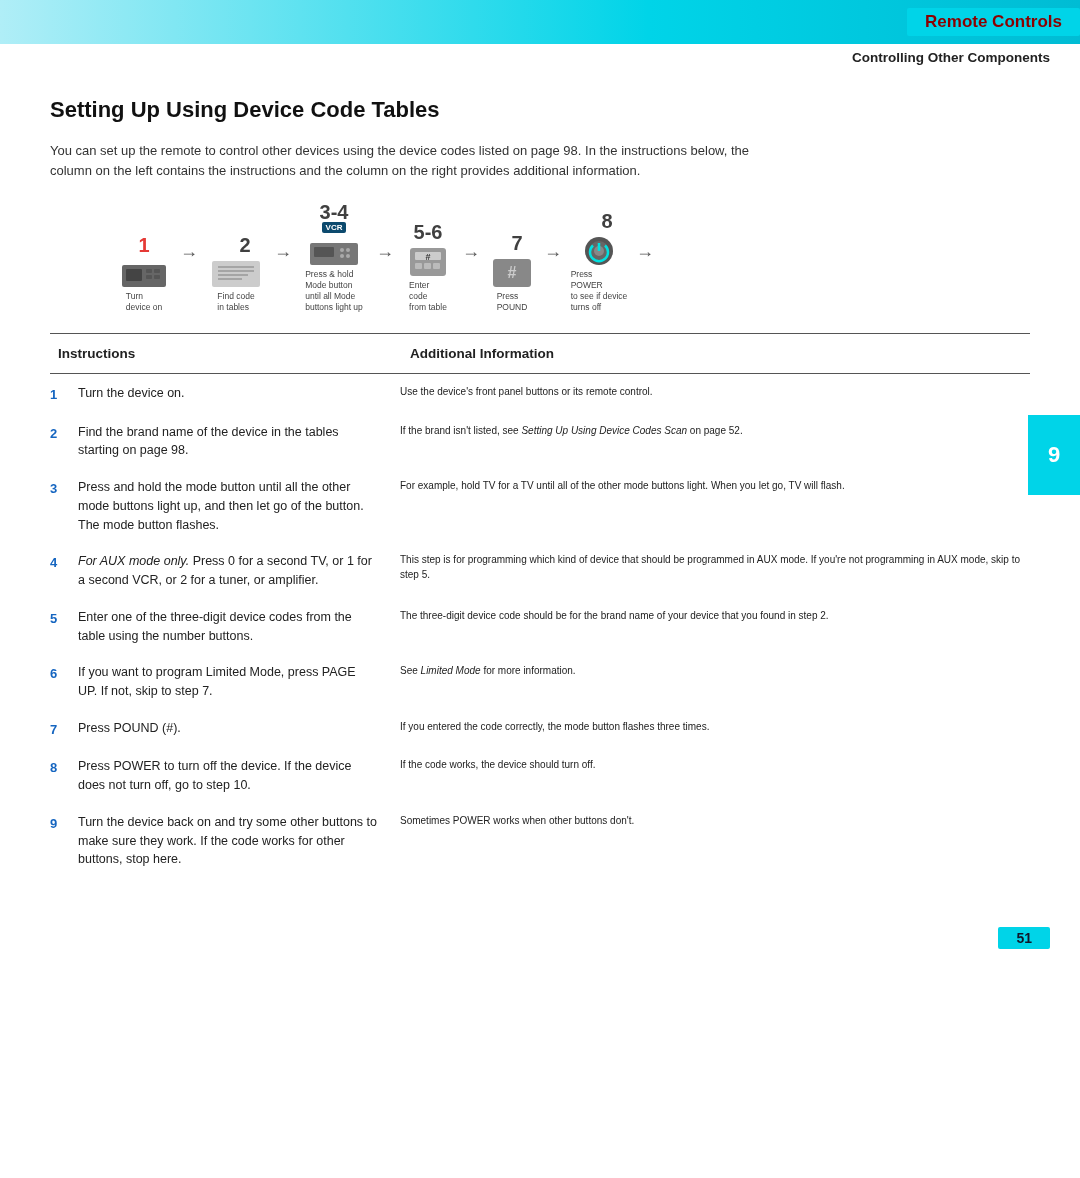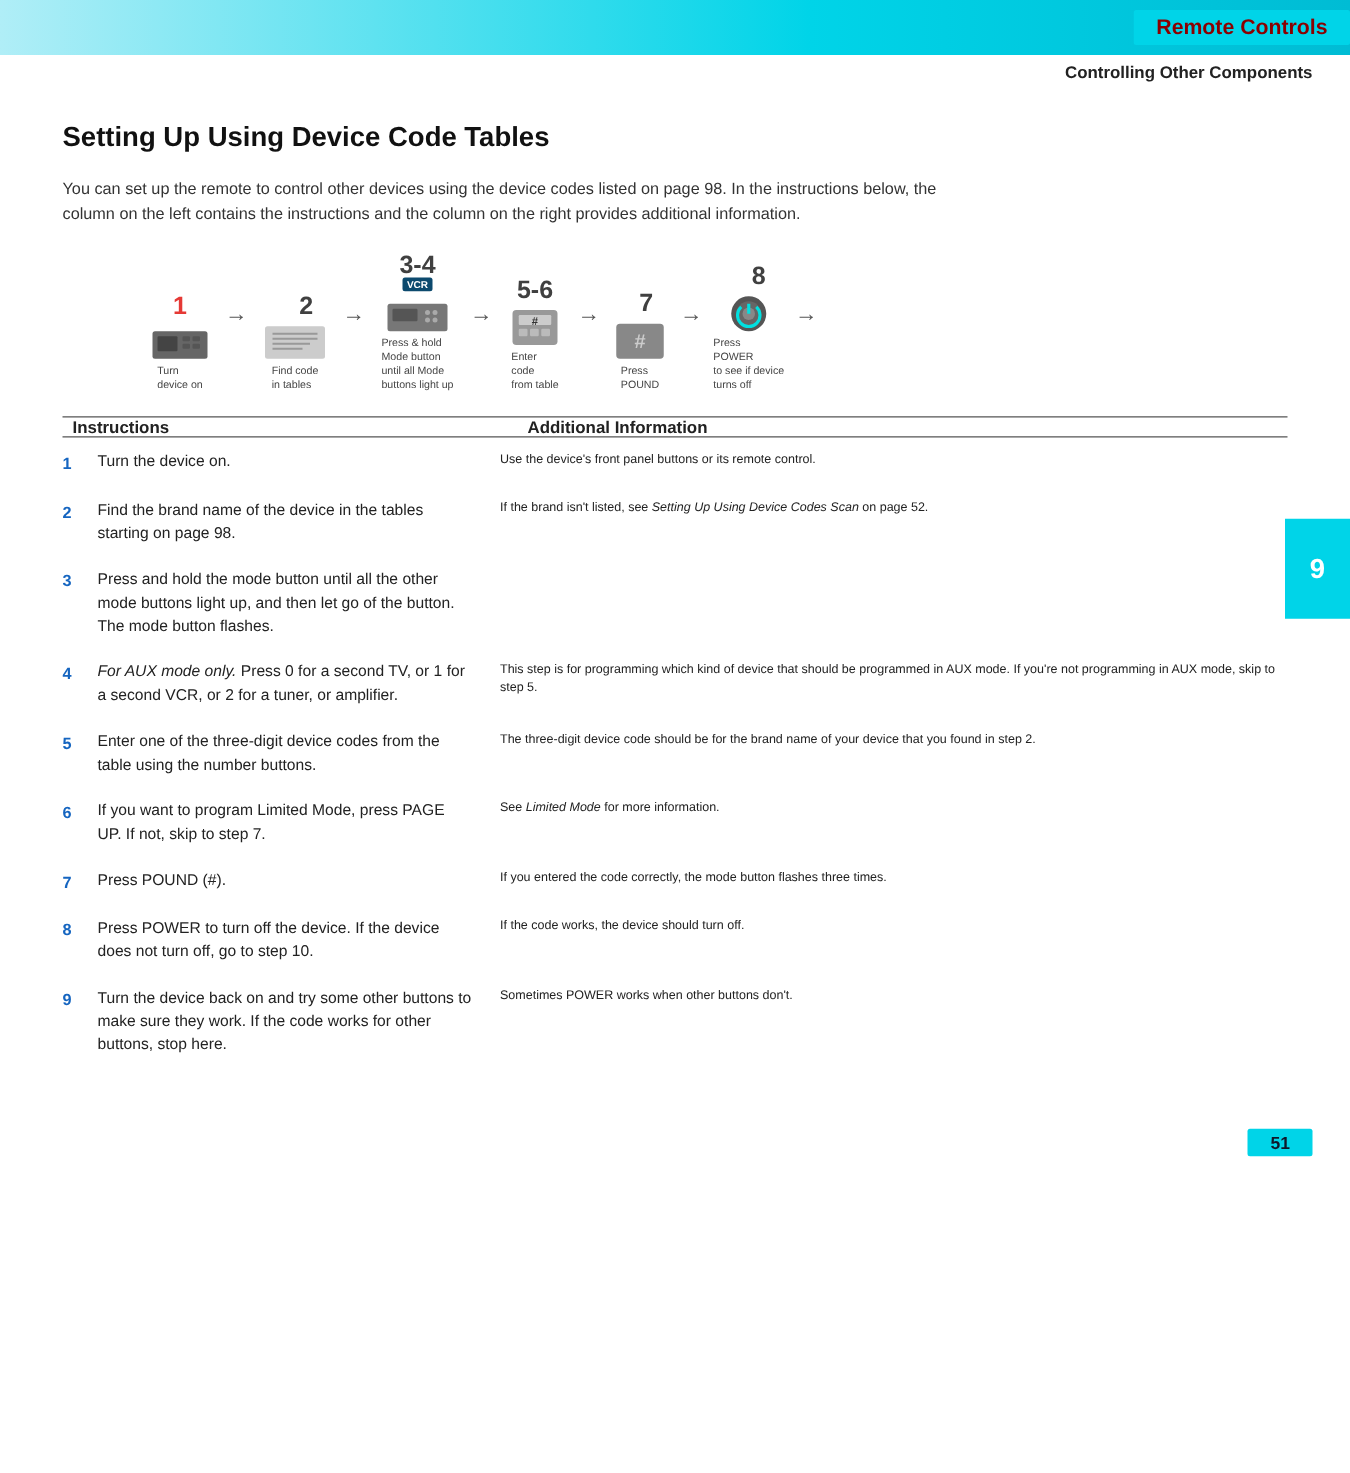--- a/index.html
+++ b/index.html
@@ -77,25 +77,24 @@
 
     
     .instructions-section {
       margin-top: 10px;
     }
 
     .table-header {
       display: flex;
       border-top: 1.5px solid #555;
       border-bottom: 1.5px solid #555;
-      padding: 0 0;
+      padding: 12px 0;
       font-weight: bold;
       font-size: 13.5px;
       margin-bottom: 0;
-      gap: 12px;
     }
 
     .col-instructions {
       width: 340px;
       padding-left: 8px;
     }
 
     .col-additional {
       flex: 1;
       padding-left: 20px;
@@ -357,20 +356,21 @@
 
       <div class="table-row-item">
         <div class="row-number">2</div>
         <div class="row-instruction">Find the brand name of the device in the tables starting on page 98.</div>
         <div class="row-additional">If the brand isn't listed, see <em>Setting Up Using Device Codes Scan</em> on page 52.</div>
       </div>
 
       <div class="table-row-item">
         <div class="row-number">3</div>
         <div class="row-instruction">Press and hold the mode button until all the other mode buttons light up, and then let go of the button. The mode button flashes.</div>
+        <div class="row-additional">For example, hold TV for a TV until all of the other mode buttons light. When you let go, TV will flash.</div>
       </div>
 
       <div class="table-row-item">
         <div class="row-number">4</div>
         <div class="row-instruction"><em>For AUX mode only.</em> Press 0 for a second TV, or 1 for a second VCR, or 2 for a tuner, or amplifier.</div>
         <div class="row-additional">This step is for programming which kind of device that should be programmed in AUX mode. If you're not programming in AUX mode, skip to step 5.</div>
       </div>
 
       <div class="table-row-item">
         <div class="row-number">5</div>

